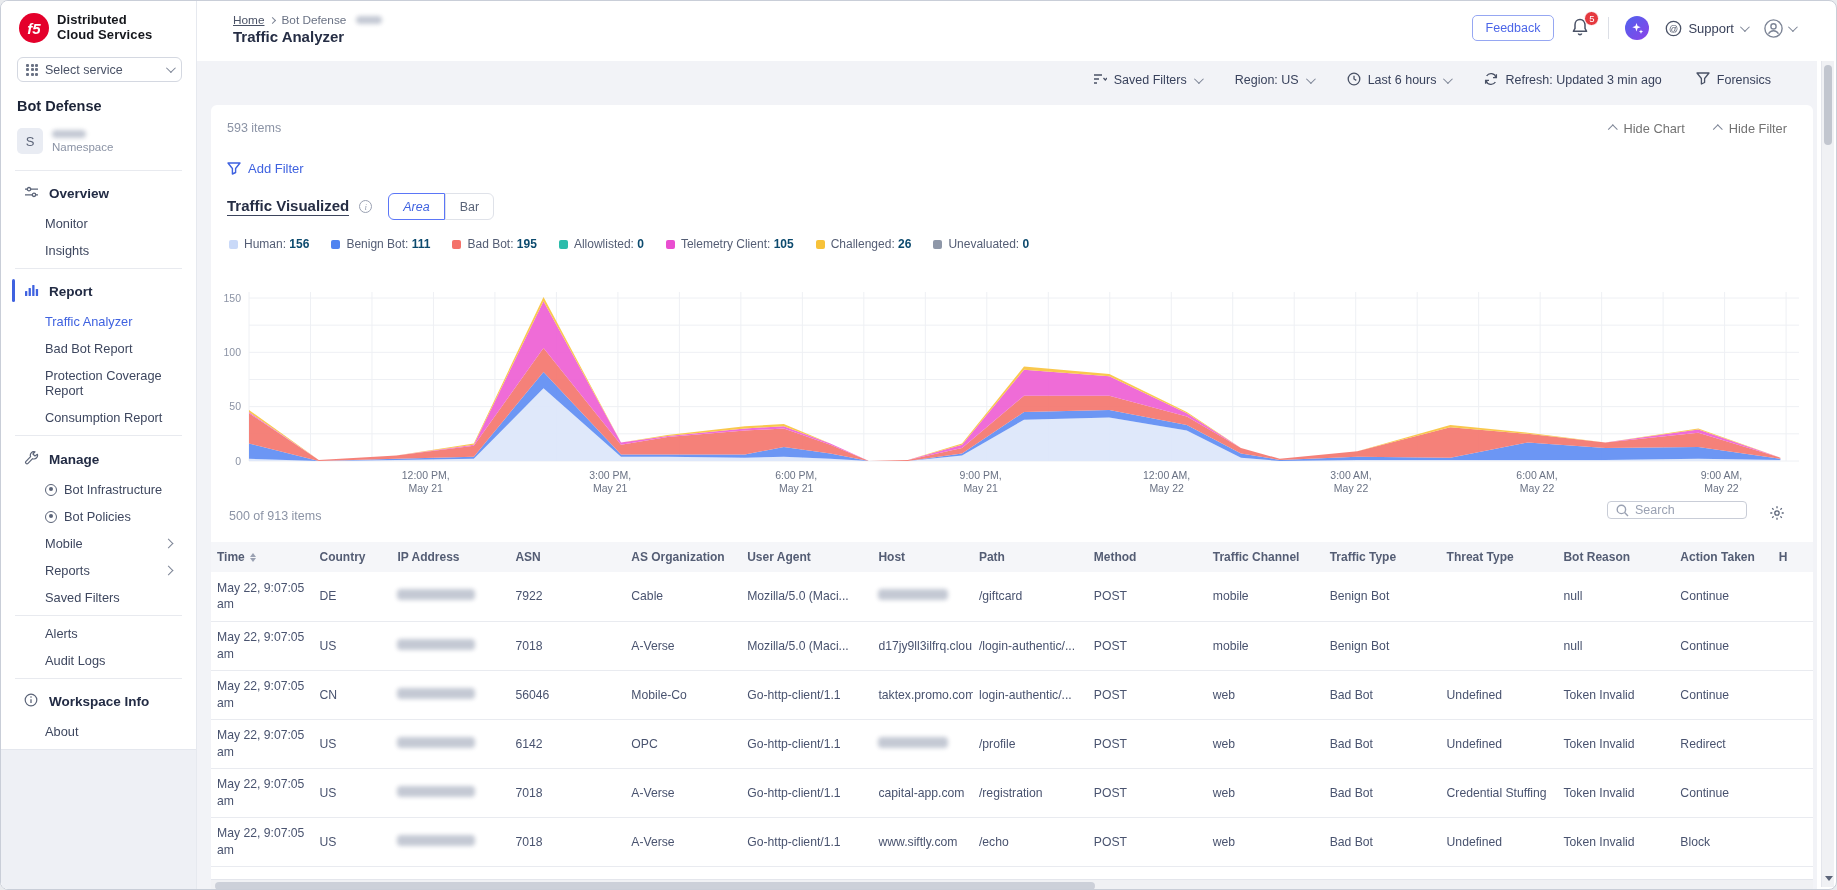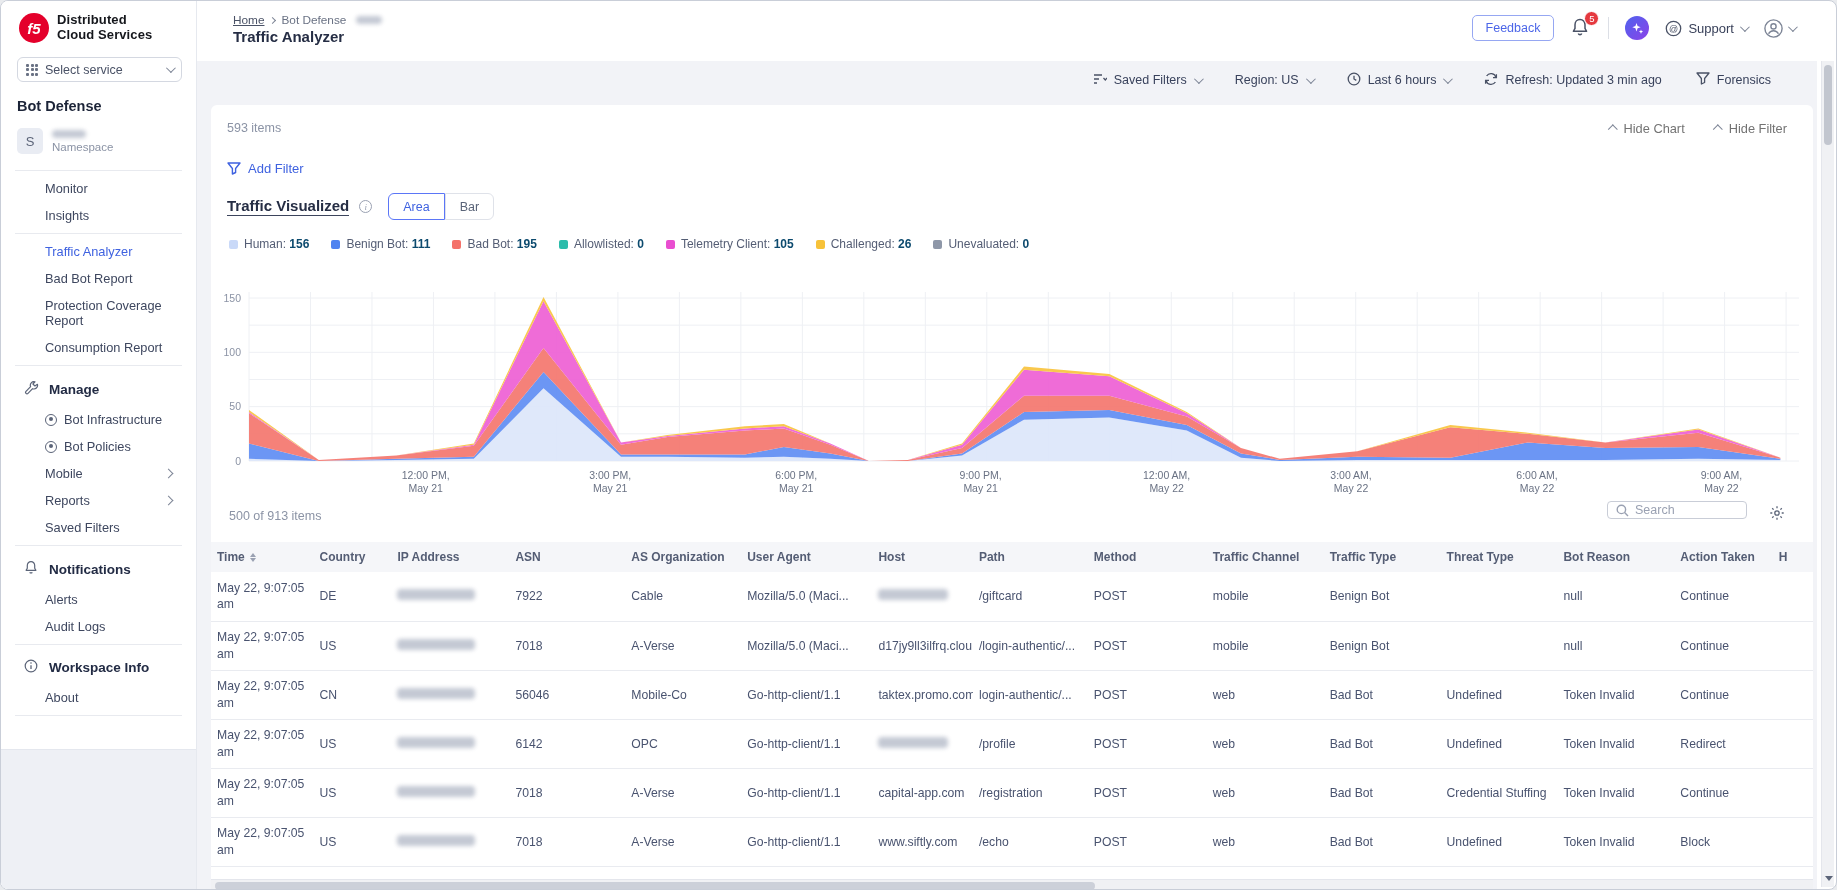--- a/index.html
+++ b/index.html
@@ -64,21 +64,21 @@
   .hide-links { position:absolute; right:26px; top:16px; display:flex; gap:30px; font-size:12.8px; color:#737373; }
   .hide-link { display:flex; align-items:center; gap:7px; cursor:pointer; }
   .add-filter { position:absolute; left:16px; top:56px; display:flex; align-items:center; gap:7px; color:#3f62e0; font-size:13px; cursor:pointer; }
   .title-row { position:absolute; left:16px; top:88px; display:flex; align-items:center; gap:10px; }
   .chart-title { font-size:15px; font-weight:bold; color:#252d44; border-bottom:1.6px solid #3c445c; padding-bottom:1px; }
   .info-icon { width:13px; height:13px; border:1.2px solid #9aa1b2; border-radius:50%; color:#9aa1b2; font-size:9px; display:inline-flex; align-items:center; justify-content:center; font-style:italic; font-family:"Liberation Serif",serif; }
   .seg { display:flex; margin-left:6px; }
   .seg-btn { height:27px; padding:0 14px; font-size:12.5px; display:flex; align-items:center; border:1px solid #dfe2e9; background:#fff; color:#5a6478; cursor:pointer; }
   .seg-btn:first-child { border-radius:6px 0 0 6px; }
   .seg-btn:last-child { border-radius:0 6px 6px 0; }
-  .seg-btn.active { border:1px solid #5b76f7; color:#3f62e0; z-index:1; }
+  .seg-btn.active { border:1px solid #5b76f7; color:#3f62e0; z-index:1;font-style:italic; }
   .legend { position:absolute; left:18px; top:132px; display:flex; gap:22px; align-items:center; }
   .lg-item { display:flex; align-items:center; gap:6px; font-size:12px; color:#545d74; }
   .lg-sw { width:9px; height:9px; border-radius:2px; }
   .lg-val { font-weight:bold; color:#0c4a6e; }
   .chart-wrap { position:absolute; left:6px; top:176px; width:1592px; height:222px; }
 
   
   .count-row { position:absolute; left:18px; top:404px; font-size:12.5px; color:#8b93a5; }
   .search-box { position:absolute; right:66px; top:396px; width:140px; height:18px; border:1px solid #c9cdd7; border-radius:4px; display:flex; align-items:center; gap:6px; padding:0 8px; background:#fff; }
   .search-box input { border:none; outline:none; width:100px; font-size:12.5px; color:#39415a; font-family:"Liberation Sans",sans-serif; }
@@ -135,27 +135,44 @@
     <div class="side-title">Bot Defense</div>
     <div class="ns-row">
       <div class="ns-avatar">S</div>
       <div class="ns-meta">
         <span class="blur-pill" style="width:34px;height:8px;"></span>
         <span class="ns-label">Namespace</span>
       </div>
     </div>
     <div id="side-nav">
         <div class="divider"></div>
+        <div class="nav-group-header">
+          <span class="gicon"><svg width="15" height="14" viewBox="0 0 15 14">
+              <path d="M1 4.2h13M1 9.8h13" stroke="#5b6478" stroke-width="1.3"></path>
+              <circle cx="5" cy="4.2" r="1.7" fill="#fff" stroke="#5b6478" stroke-width="1.3"></circle>
+              <circle cx="10" cy="9.8" r="1.7" fill="#fff" stroke="#5b6478" stroke-width="1.3"></circle>
+            </svg></span>
+          <span>Overview</span>
+        </div>
         <div class="nav-item">
           <span>Monitor</span>
         </div>
         <div class="nav-item">
           <span>Insights</span>
         </div>
         <div class="divider"></div>
+        <div class="nav-group-header active">
+          <span class="gicon"><svg width="15" height="14" viewBox="0 0 15 14">
+              <rect x="1" y="8" width="2.3" height="5" rx="0.6" fill="#3f62e0"></rect>
+              <rect x="4.6" y="5" width="2.3" height="8" rx="0.6" fill="#3f62e0"></rect>
+              <rect x="8.2" y="2" width="2.3" height="11" rx="0.6" fill="#3f62e0"></rect>
+              <rect x="11.8" y="6" width="2.3" height="7" rx="0.6" fill="#3f62e0"></rect>
+            </svg></span>
+          <span>Report</span>
+        </div>
         <div class="nav-item active">
           <span>Traffic Analyzer</span>
         </div>
         <div class="nav-item">
           <span>Bad Bot Report</span>
         </div>
         <div class="nav-item">
           <span>Protection Coverage Report</span>
         </div>
         <div class="nav-item">
@@ -181,27 +198,20 @@
           <span class="chev right right-chev"></span>
         </div>
         <div class="nav-item">
           <span>Reports</span>
           <span class="chev right right-chev"></span>
         </div>
         <div class="nav-item">
           <span>Saved Filters</span>
         </div>
         <div class="divider"></div>
-        <div class="nav-group-header">
-          <span class="gicon"><svg width="14" height="15" viewBox="0 0 14 15">
-              <path d="M7 1.6c-2.2 0-3.7 1.7-3.7 3.9v2.7L2.1 10.3h9.8L10.7 8.2V5.5c0-2.2-1.5-3.9-3.7-3.9z" fill="none" stroke="#5b6478" stroke-width="1.2" stroke-linejoin="round"></path>
-              <path d="M5.8 12.2a1.3 1.3 0 0 0 2.4 0" fill="none" stroke="#5b6478" stroke-width="1.2"></path>
-            </svg></span>
-          <span>Notifications</span>
-        </div>
         <div class="nav-item">
           <span>Alerts</span>
         </div>
         <div class="nav-item">
           <span>Audit Logs</span>
         </div>
         <div class="divider"></div>
         <div class="nav-group-header">
           <span class="gicon"><svg width="14" height="14" viewBox="0 0 14 14">
               <circle cx="7" cy="7" r="5.8" fill="none" stroke="#5b6478" stroke-width="1.2"></circle>

